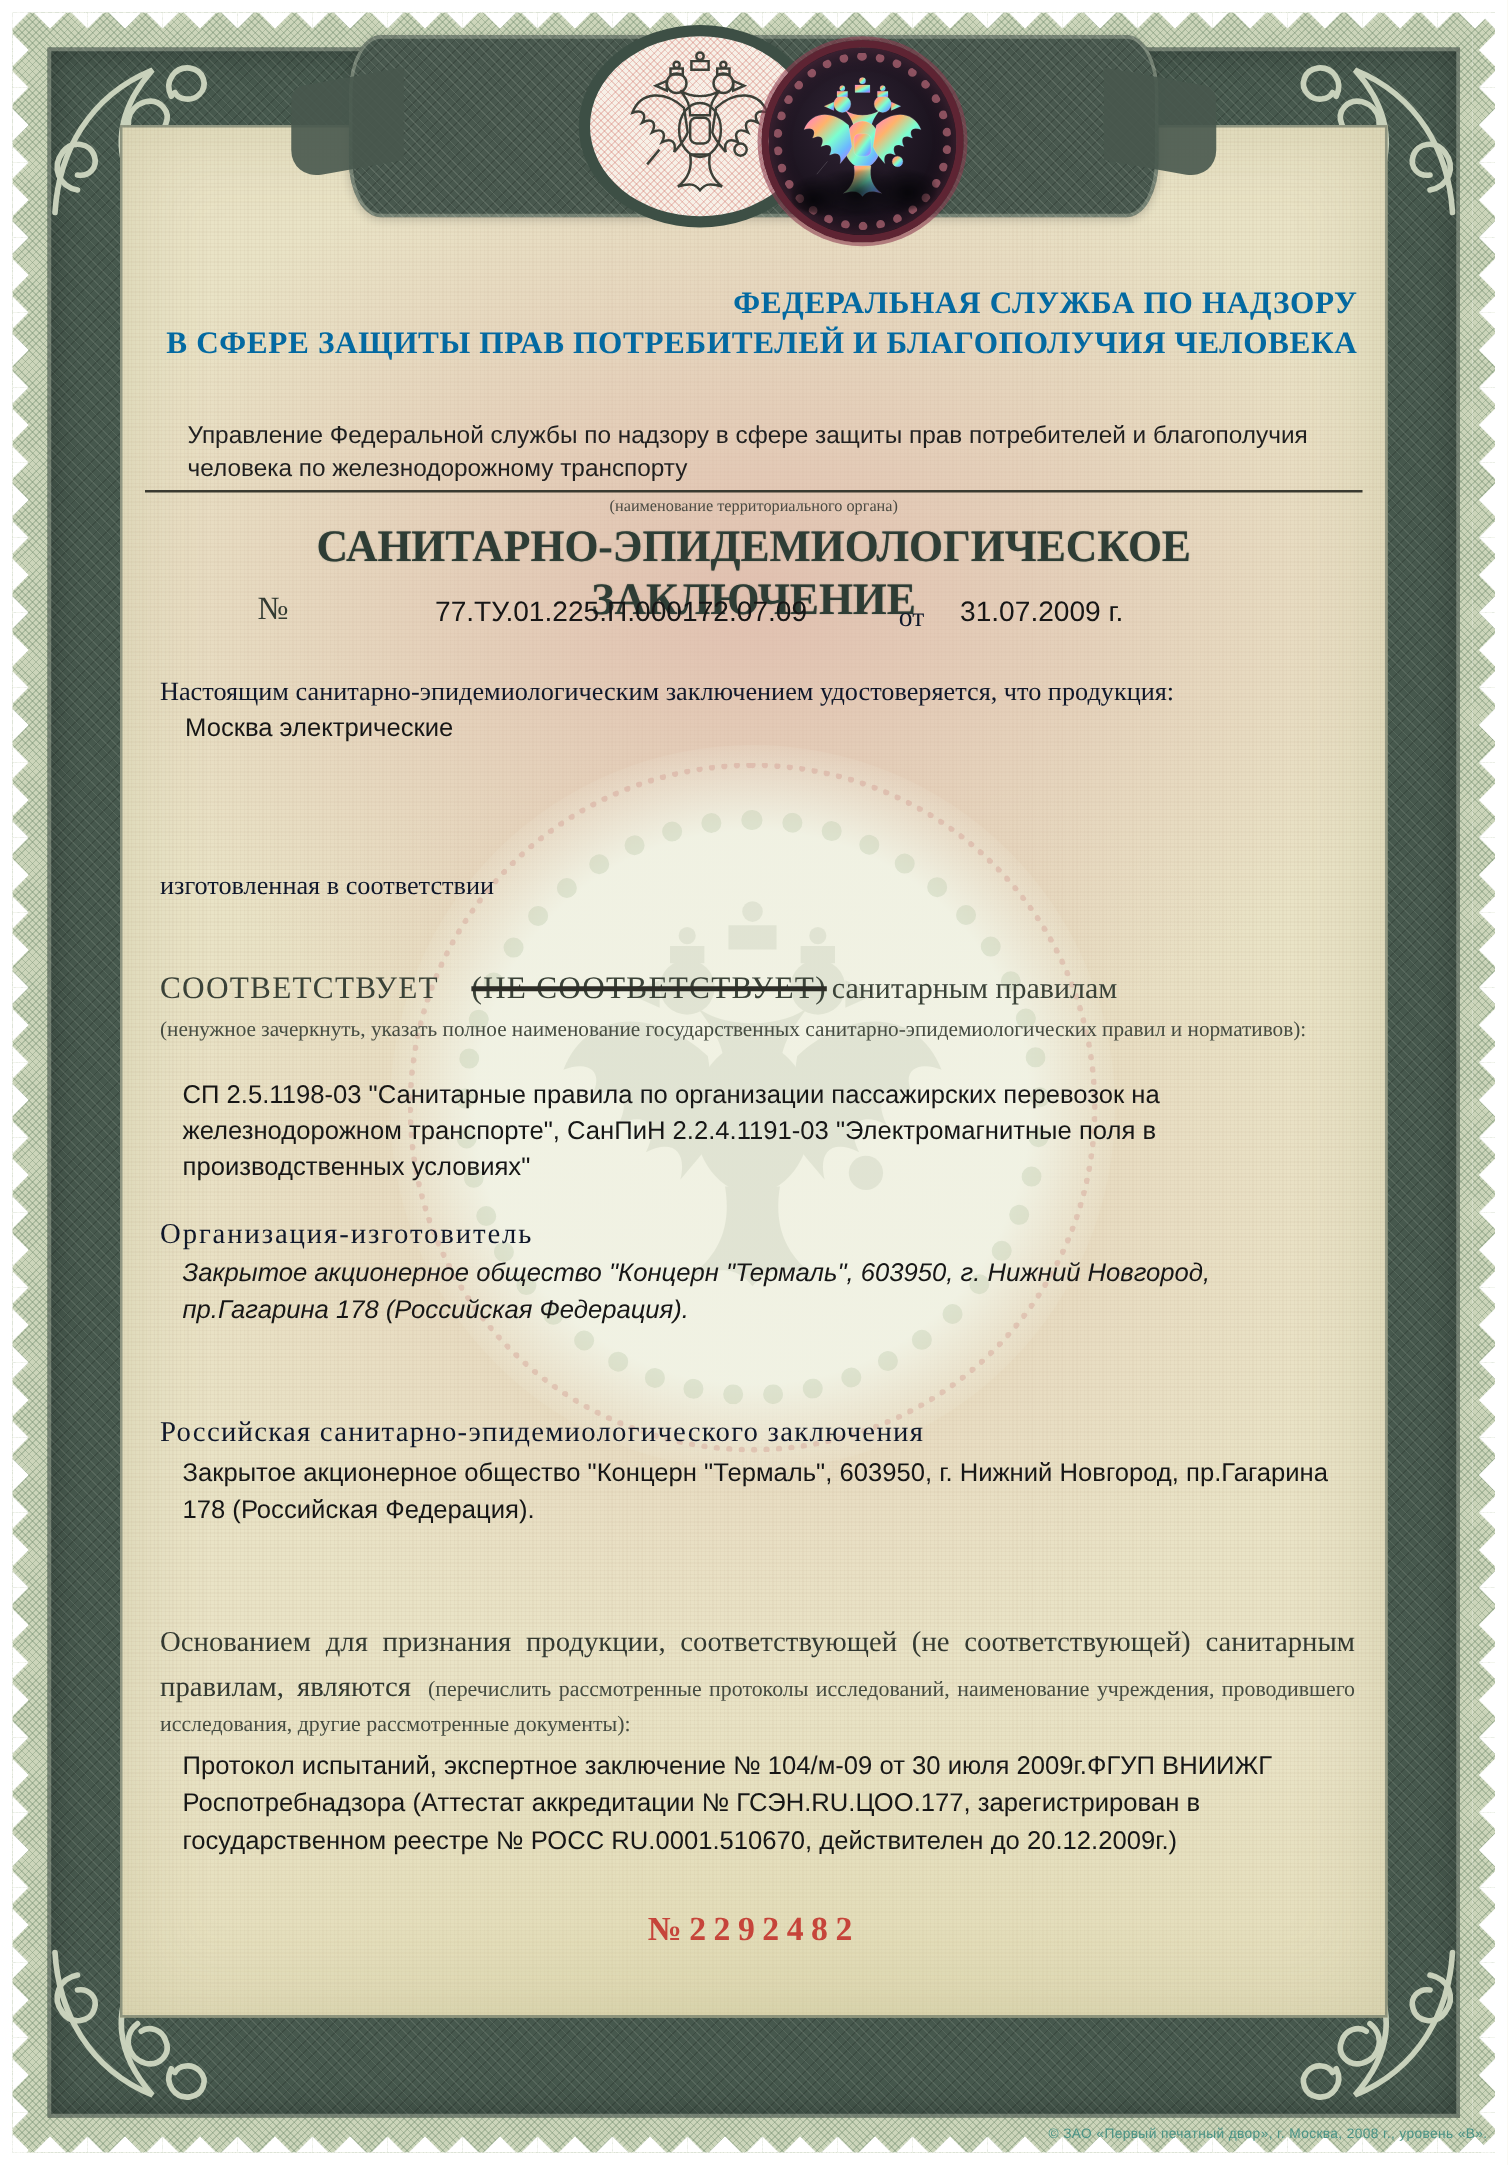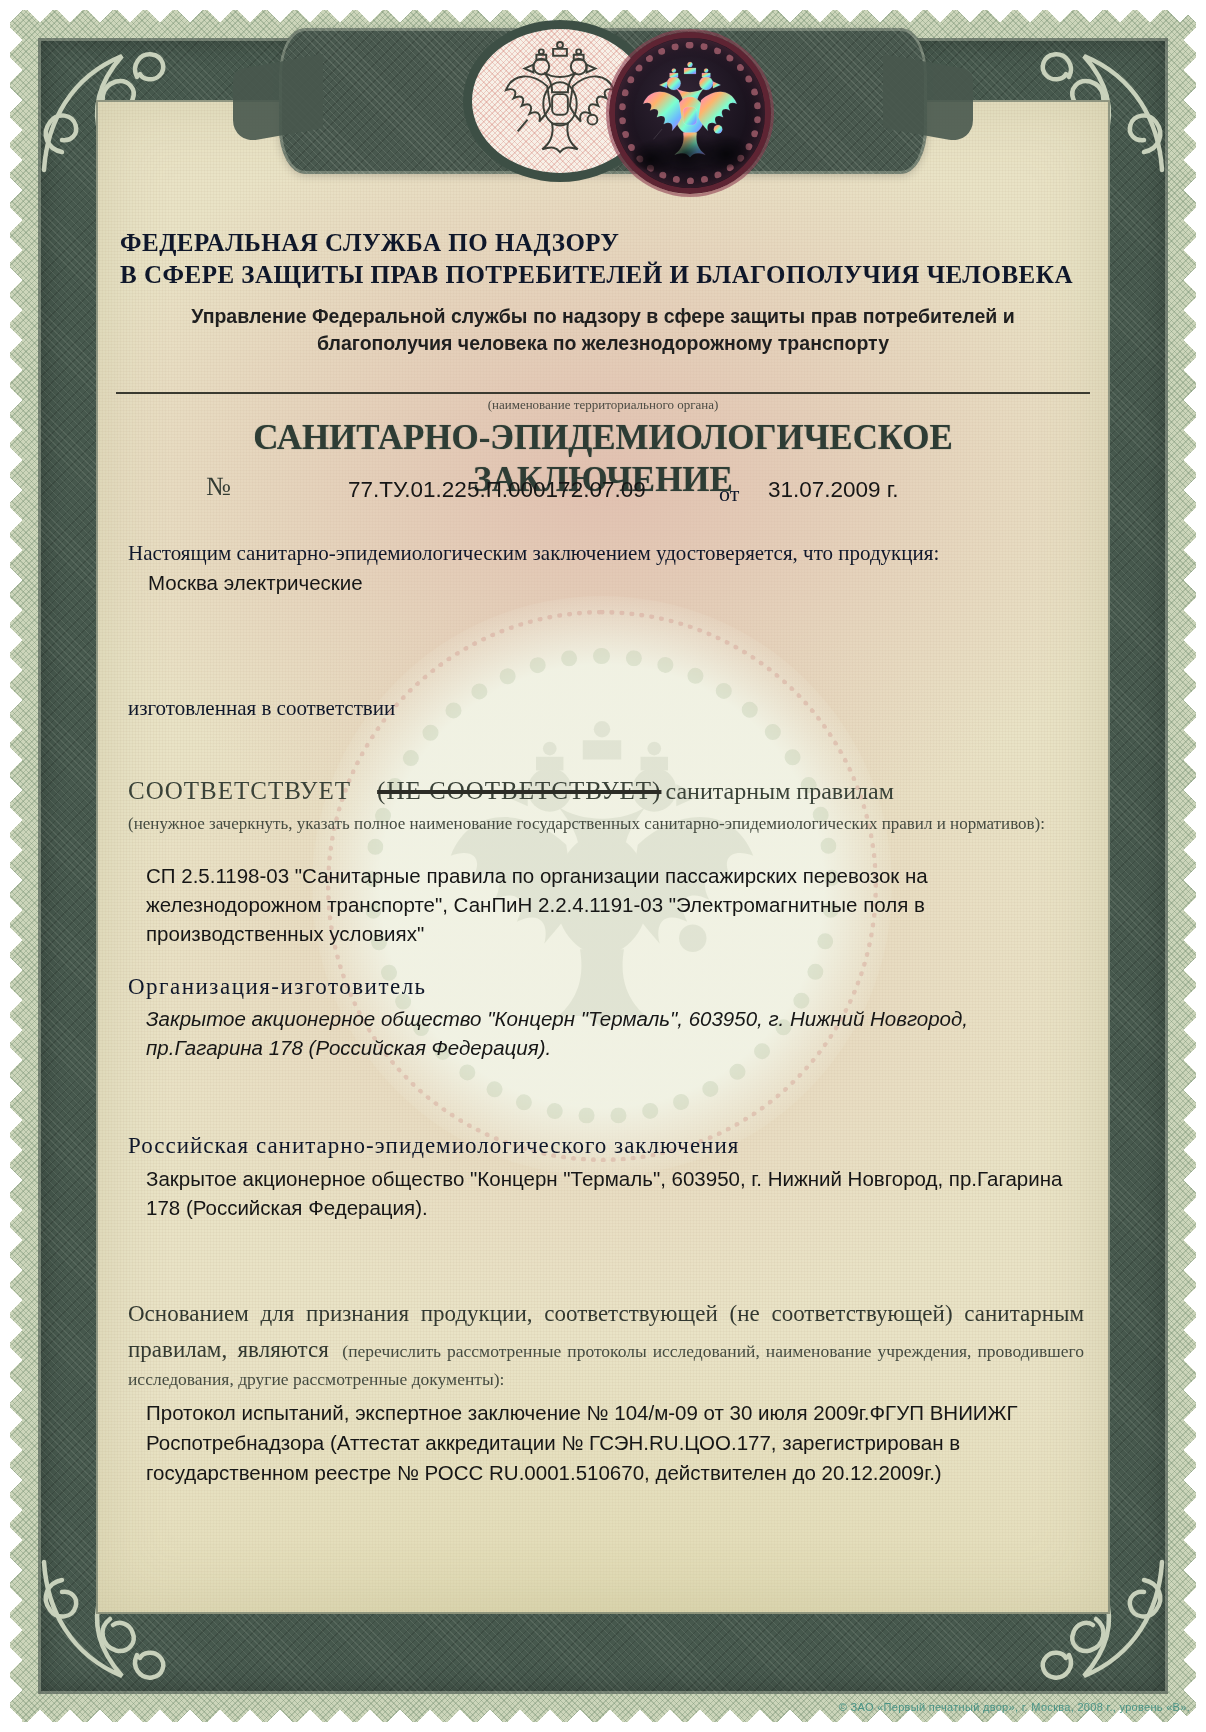--- a/index.html
+++ b/index.html
@@ -88,24 +88,24 @@
   .smudge{position:absolute;left:18px;bottom:16px;width:116px;height:36px;border-radius:40%;
     background:
       radial-gradient(ellipse 30% 80% at 15% 60%, rgba(5,5,8,.9), transparent 70%),
       radial-gradient(ellipse 40% 90% at 45% 50%, rgba(5,5,8,.85), transparent 72%),
       radial-gradient(ellipse 35% 85% at 80% 55%, rgba(5,5,8,.9), transparent 70%);
     filter:blur(1px);transform:rotate(-3deg);}
 
   
   .serif{font-family:"Liberation Serif","DejaVu Serif",serif;}
   .abs{position:absolute;}
-  .hdr{left:120px;width:966px;text-align:left;font-weight:700;font-size:25px;
-       color:#0f172a;letter-spacing:.5px;}
-  .terr{left:150px;width:906px;text-align:center;font-size:19.5px;line-height:27px;
-       color:#1f1f1f;font-weight:700;}
+  .hdr{left:120px;width:966px;text-align:right;font-weight:700;font-size:25px;
+       color:#0369a1;letter-spacing:.5px;}
+  .terr{left:150px;width:906px;text-align:left;font-size:19.5px;line-height:27px;
+       color:#1f1f1f;font-weight:400;margin-top:32px;}
   .rule{left:116px;right:116px;border-top:2px solid #3a3a30;height:0;}
   .cap{left:120px;width:966px;text-align:center;font-size:13px;color:#4a4a42;}
   .doctitle{left:106px;width:994px;text-align:center;font-weight:700;font-size:36px;
        color:#2e3d35;transform:scaleX(.97);letter-spacing:0;text-shadow:0 0 1px rgba(46,61,53,.6);}
   .numlbl{font-size:26px;color:#333b33;}
   .typed{color:#161616;}
   .formtext{color:#0f172a;}
   .caps{font-size:25px;color:#3a4238;letter-spacing:1px;}
   .struck{text-decoration:line-through;text-decoration-thickness:4px;text-decoration-color:#2c2c26;}
   .smallnote{font-size:17px;line-height:23px;color:#454b41;}
@@ -229,15 +229,16 @@
 
   <div class="abs serif formtext" style="left:128px;top:1133px;font-size:23px;letter-spacing:1px">Российская санитарно-эпидемиологического заключения</div>
   <div class="abs typed" style="left:146px;top:1164px;width:930px;font-size:20.5px;line-height:29px">Закрытое акционерное общество "Концерн "Термаль", 603950, г. Нижний Новгород, пр.Гагарина 178  (Российская Федерация).</div>
 
   <div class="abs serif" style="left:128px;top:1296px;width:956px;text-align:justify;color:#333931">
     <span style="font-size:23px;line-height:36px;word-spacing:3px">Основанием для признания продукции, соответствующей (не соответствующей) санитарным правилам, являются</span>
     <span class="smallnote" style="margin-left:8px;font-size:17.5px">(перечислить рассмотренные протоколы исследований, наименование учреждения, проводившего исследования, другие рассмотренные документы):</span>
   </div>
   <div class="abs typed" style="left:146px;top:1398px;width:920px;font-size:20.5px;line-height:30px">Протокол испытаний, экспертное заключение № 104/м-09 от 30 июля 2009г.ФГУП ВНИИЖГ Роспотребнадзора (Аттестат аккредитации № ГСЭН.RU.ЦОО.177, зарегистрирован в государственном реестре № РОСС RU.0001.510670, действителен до 20.12.2009г.)</div>
 
+  <div class="abs serial serif" style="top:1528px">№2292482</div>
   <div class="abs copyright" style="top:1701px">© ЗАО «Первый печатный двор»,  г. Москва,  2008 г.,  уровень «В».</div>
 
 </div>
 
 </body></html>

